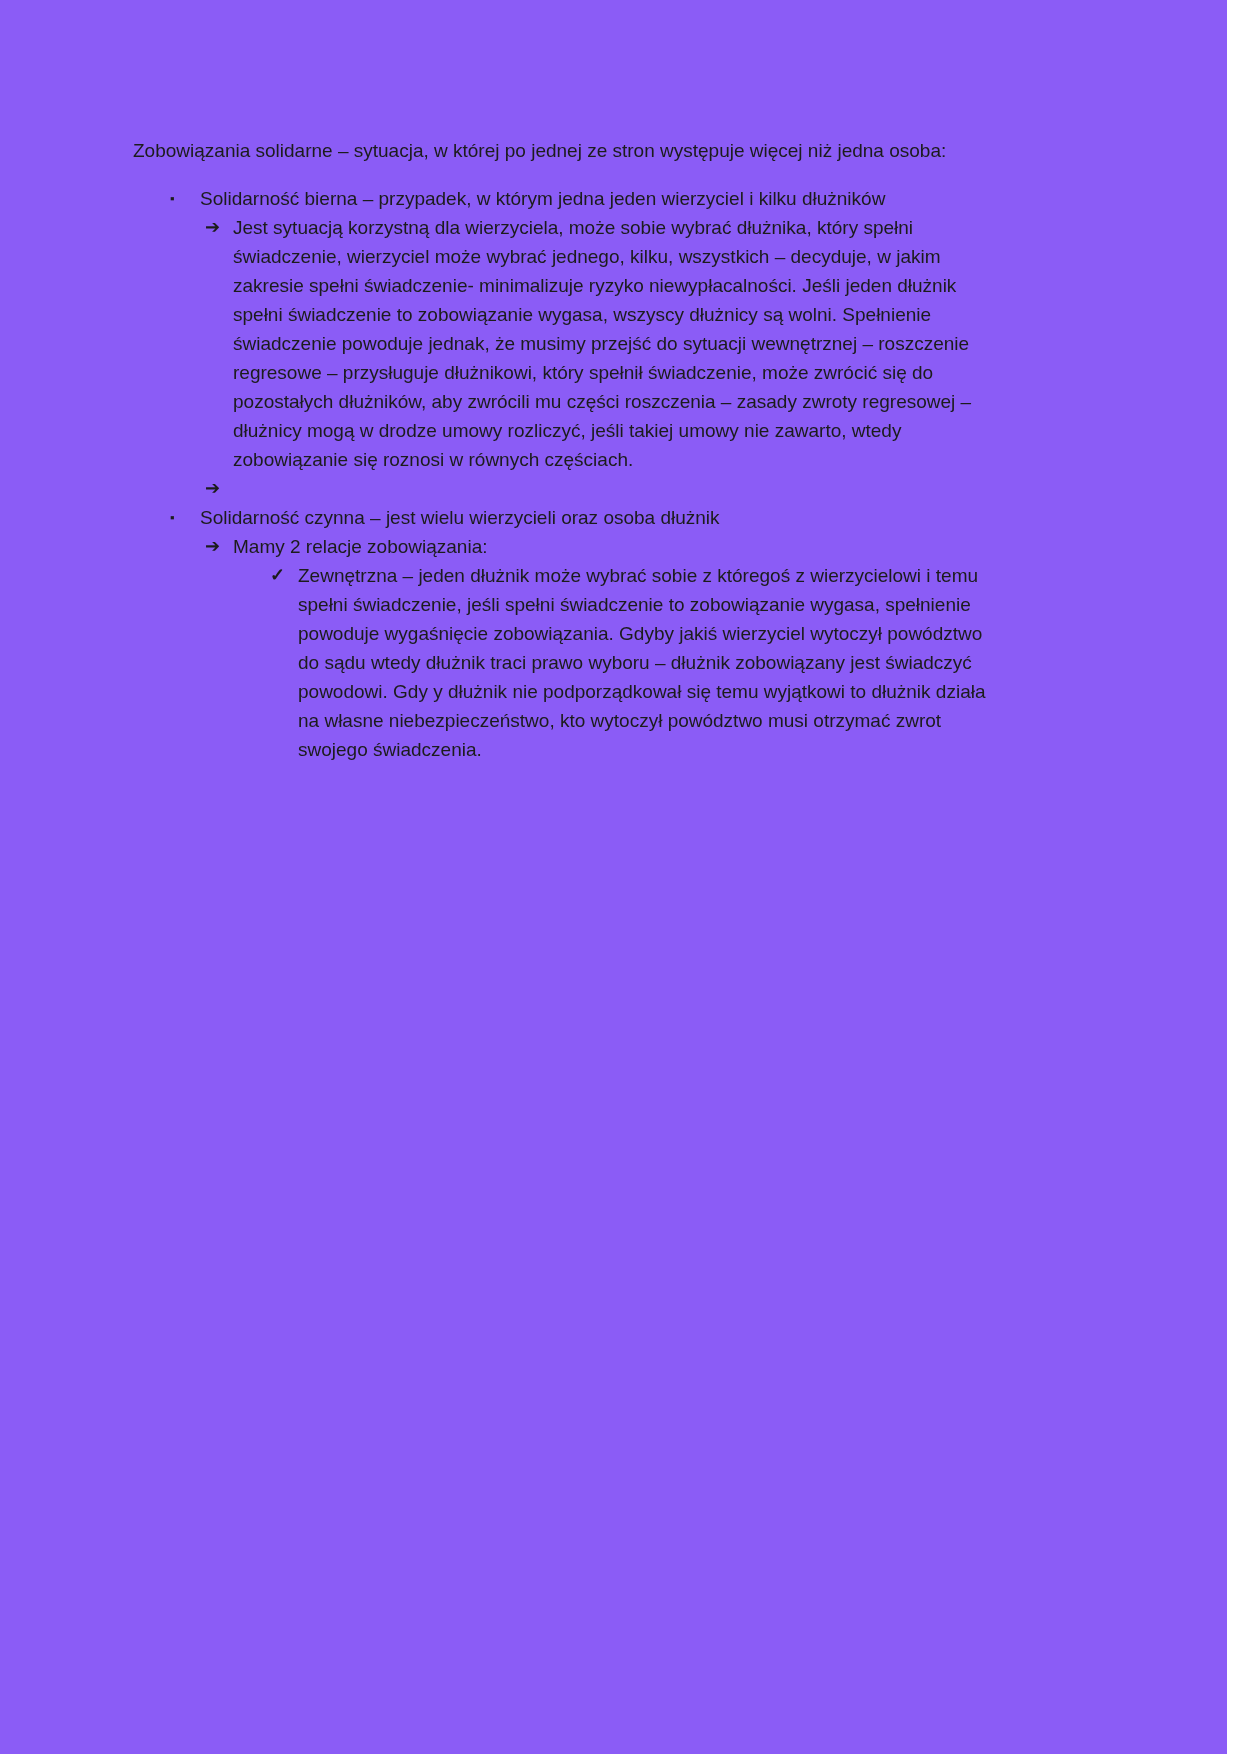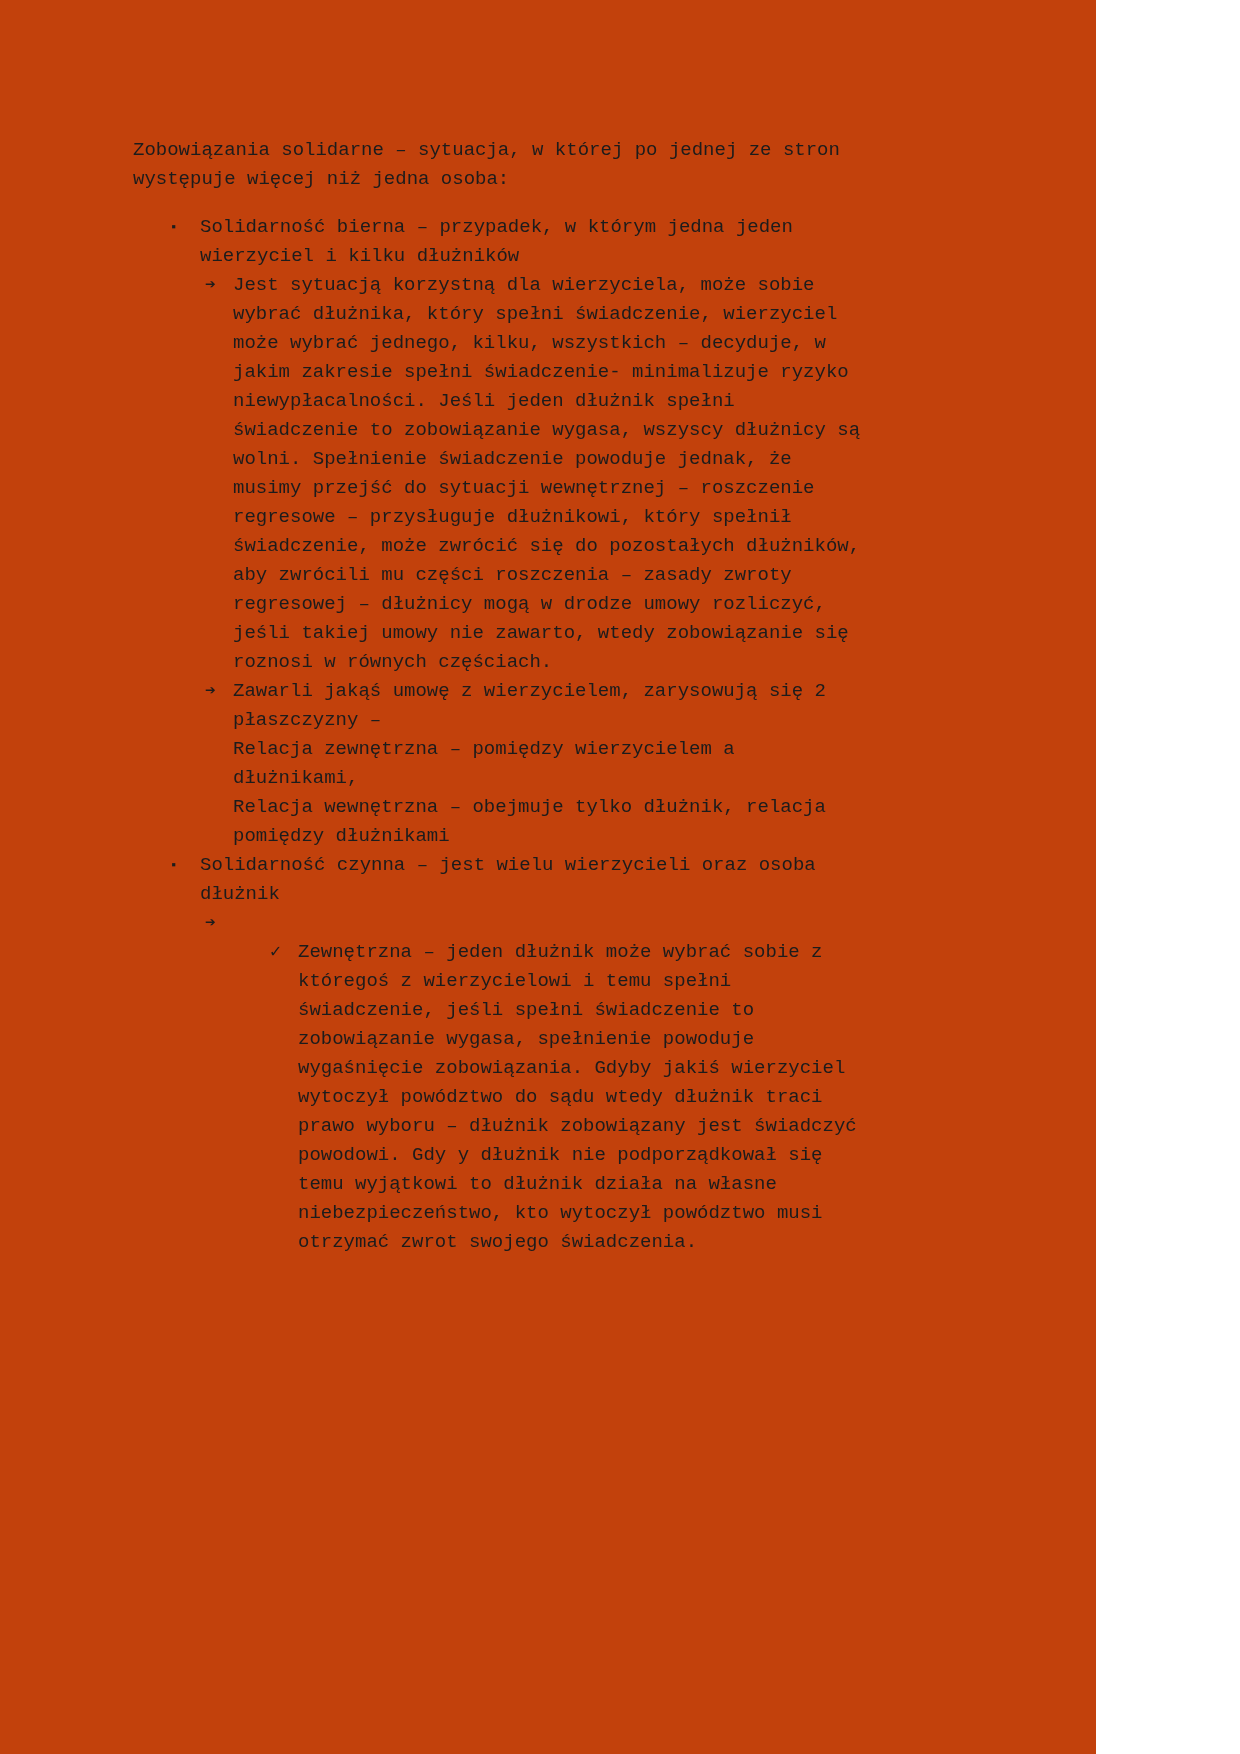--- a/index.html
+++ b/index.html
@@ -2,25 +2,25 @@
 <html><head>
 <meta charset="utf-8">
 <style>
   * { box-sizing: border-box; }
   html, body { margin: 0; padding: 0; }
   body {
     width: 1240px;
     background: #ffffff;
   }
   .page {
-    width: 1096px;
+    width: 1227px;
     min-height: 1754px;
     padding: 136px 232px 80px 133px;
-    background: #c2410c;
-    font-family: Liberation Mono, monospace;
+    background: #8b5cf6;
+    font-family: Liberation Sans, sans-serif;
     font-size: 19px;
     line-height: 29px;
     color: #1c1c1c;
   }
   .para { margin: 0 0 19px 0; }
   .closing { margin: 15px 0 0 0; }
 
   .li { display: flex; margin: 0; }
   .li .marker {
     flex: 0 0 auto;
@@ -50,34 +50,30 @@
     <div class="text">Solidarność bierna – przypadek, w którym jedna jeden wierzyciel i kilku dłużników</div>
   </div>
 
   <div class="li level2">
     <span class="marker">➔</span>
     <div class="text">Jest sytuacją korzystną dla wierzyciela, może sobie wybrać dłużnika, który spełni świadczenie, wierzyciel może wybrać jednego, kilku, wszystkich – decyduje, w jakim zakresie spełni świadczenie- minimalizuje ryzyko niewypłacalności. Jeśli jeden dłużnik spełni świadczenie to zobowiązanie wygasa, wszyscy dłużnicy są wolni. Spełnienie świadczenie powoduje jednak, że musimy przejść do sytuacji wewnętrznej – roszczenie regresowe – przysługuje dłużnikowi, który spełnił świadczenie, może zwrócić się do pozostałych dłużników, aby zwrócili mu części roszczenia – zasady zwroty regresowej – dłużnicy mogą w drodze umowy rozliczyć, jeśli takiej umowy nie zawarto, wtedy zobowiązanie się roznosi w równych częściach.</div>
   </div>
 
   <div class="li level2">
     <span class="marker">➔</span>
-    <div class="text">
-      <div>Zawarli jakąś umowę z wierzycielem, zarysowują się 2 płaszczyzny –</div>
-      <div>Relacja zewnętrzna – pomiędzy wierzycielem a dłużnikami,</div>
-      <div>Relacja wewnętrzna – obejmuje tylko dłużnik, relacja pomiędzy dłużnikami</div>
-    </div>
   </div>
 
   <div class="li level1">
     <span class="marker">▪</span>
     <div class="text">Solidarność czynna – jest wielu wierzycieli oraz osoba dłużnik</div>
   </div>
 
   <div class="li level2">
     <span class="marker">➔</span>
+    <div class="text">Mamy 2 relacje zobowiązania:</div>
   </div>
 
   <div class="li level3">
     <span class="marker">✓</span>
     <div class="text">Zewnętrzna – jeden dłużnik może wybrać sobie z któregoś z wierzycielowi i temu spełni świadczenie, jeśli spełni świadczenie to zobowiązanie wygasa, spełnienie powoduje wygaśnięcie zobowiązania. Gdyby jakiś wierzyciel wytoczył powództwo do sądu wtedy dłużnik traci prawo wyboru – dłużnik zobowiązany jest świadczyć powodowi. Gdy y dłużnik nie podporządkował się temu wyjątkowi to dłużnik działa na własne niebezpieczeństwo, kto wytoczył powództwo musi otrzymać zwrot swojego świadczenia.</div>
   </div>
 
 
 </div>
 

